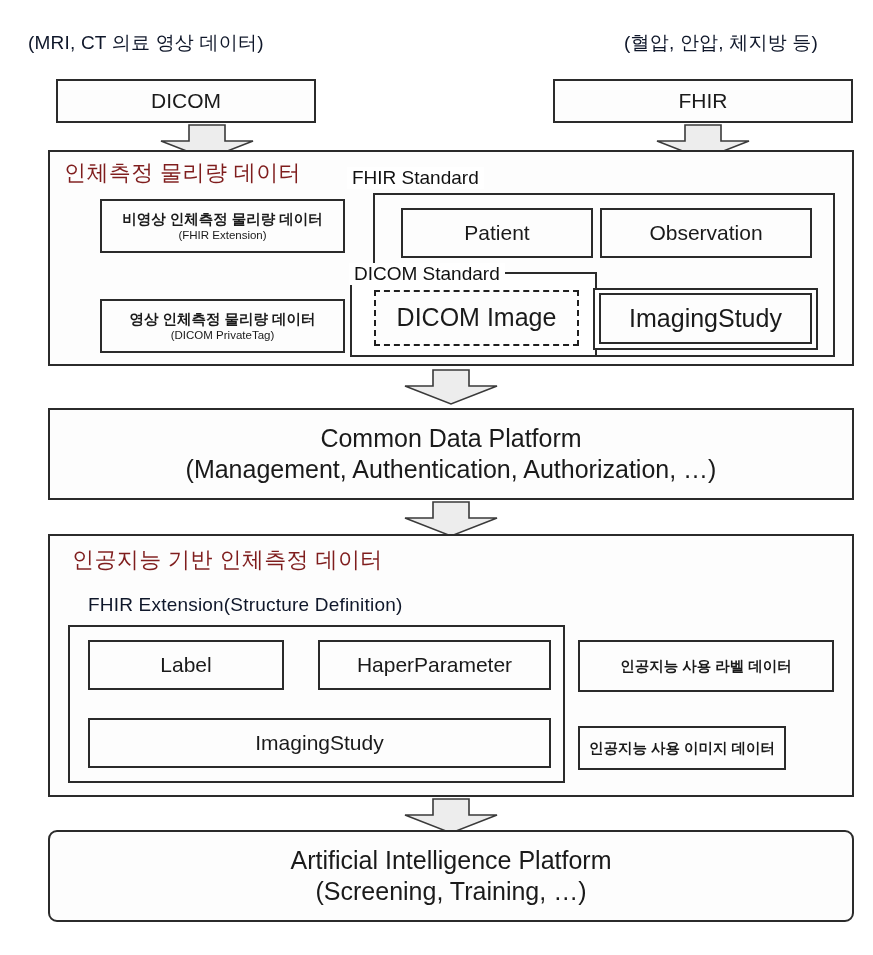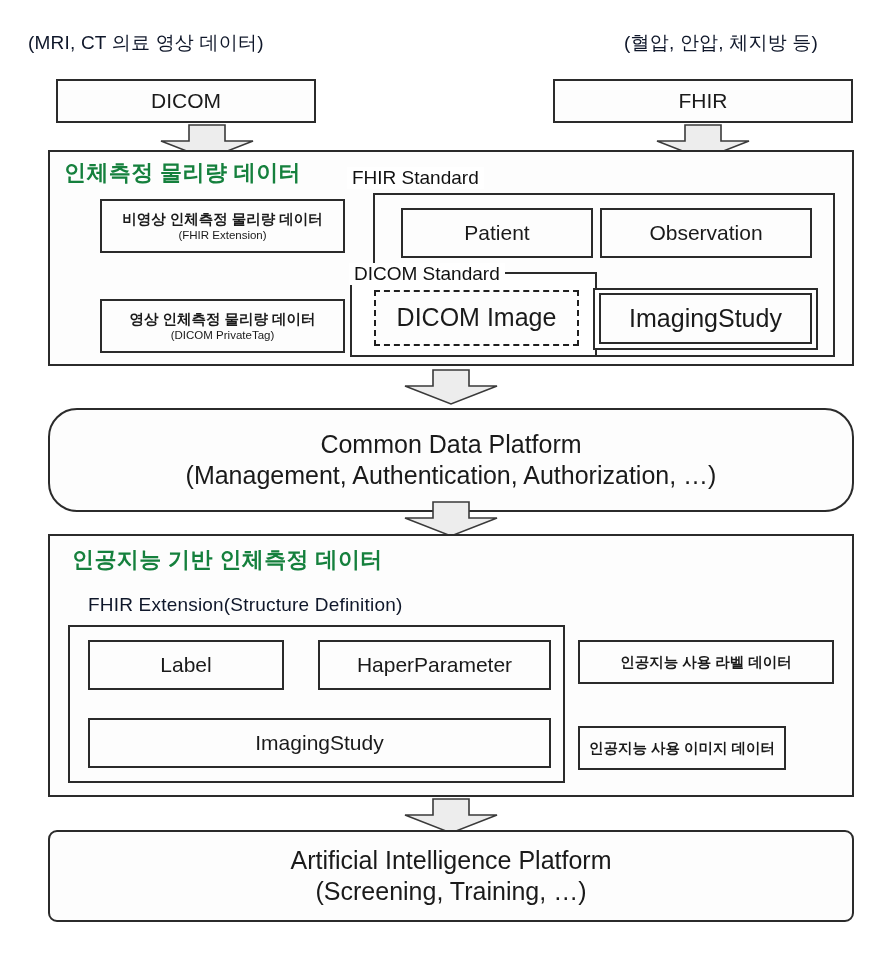--- a/index.html
+++ b/index.html
@@ -36,23 +36,23 @@
   .caption {
     position: absolute;
     font-size: 19px;
     color: #0f172a;
     white-space: nowrap;
     letter-spacing: .2px;
   }
 
   .section-title {
     position: absolute;
-    font-weight: bold;
+    font-weight: normal;
     font-size: 22px;
-    color: #15803d;
+    color: #7f1d1d;
     white-space: nowrap;
     letter-spacing: .4px;
   }
 
   .group-label {
     position: absolute;
     font-size: 19px;
     color: #111;
     background: #ffffff;
     padding: 0 5px;
@@ -141,21 +141,21 @@
 
   <div class="box z4" style="left:593px; top:288px; width:225px; height:62px; background:#ffffff;"></div>
   <div class="box lbl-md z5" style="left:599px; top:293px; width:213px; height:51px; border-width:2px;">ImagingStudy</div>
 
   <div class="arrow" style="left:403px; top:369px;">
     <svg viewBox="0 0 96 36" preserveAspectRatio="none">
       <polygon points="30,1 66,1 66,17 94,17 48,35 2,17 30,17" fill="#ededed" stroke="#3a3a3a" stroke-width="1.6"></polygon>
     </svg>
   </div>
 
-  <div class="box center-text" style="left:48px; top:408px; width:806px; height:104px;border-radius:29px;">
+  <div class="box center-text" style="left:48px; top:408px; width:806px; height:92px;">
     <span class="lbl-md">Common Data Platform</span>
     <span class="lbl-md">(Management, Authentication, Authorization, …)</span>
   </div>
 
   <div class="arrow" style="left:403px; top:501px;">
     <svg viewBox="0 0 96 36" preserveAspectRatio="none">
       <polygon points="30,1 66,1 66,17 94,17 48,35 2,17 30,17" fill="#ededed" stroke="#3a3a3a" stroke-width="1.6"></polygon>
     </svg>
   </div>
 
@@ -166,21 +166,21 @@
   <div class="caption" style="left:88px; top:594px;">FHIR Extension(Structure  Definition)</div>
 
   <div class="box" style="left:68px; top:625px; width:497px; height:158px;"></div>
 
   <div class="box lbl-lg" style="left:88px; top:640px; width:196px; height:50px;">Label</div>
 
   <div class="box lbl-lg" style="left:318px; top:640px; width:233px; height:50px;">HaperParameter</div>
 
   <div class="box lbl-lg" style="left:88px; top:718px; width:463px; height:50px;">ImagingStudy</div>
 
-  <div class="box lbl-ko" style="left:578px; top:640px; width:256px; height:44px;">인공지능 사용 라벨 데이터</div>
+  <div class="box lbl-ko" style="left:578px; top:640px; width:256px; height:52px;">인공지능 사용 라벨 데이터</div>
 
   <div class="box lbl-ko" style="left:578px; top:726px; width:208px; height:44px;">인공지능 사용 이미지 데이터</div>
 
   <div class="arrow" style="left:403px; top:798px;">
     <svg viewBox="0 0 96 36" preserveAspectRatio="none">
       <polygon points="30,1 66,1 66,17 94,17 48,35 2,17 30,17" fill="#ededed" stroke="#3a3a3a" stroke-width="1.6"></polygon>
     </svg>
   </div>
 
   <div class="box center-text" style="left:48px; top:830px; width:806px; height:92px;border-radius:9px;">

